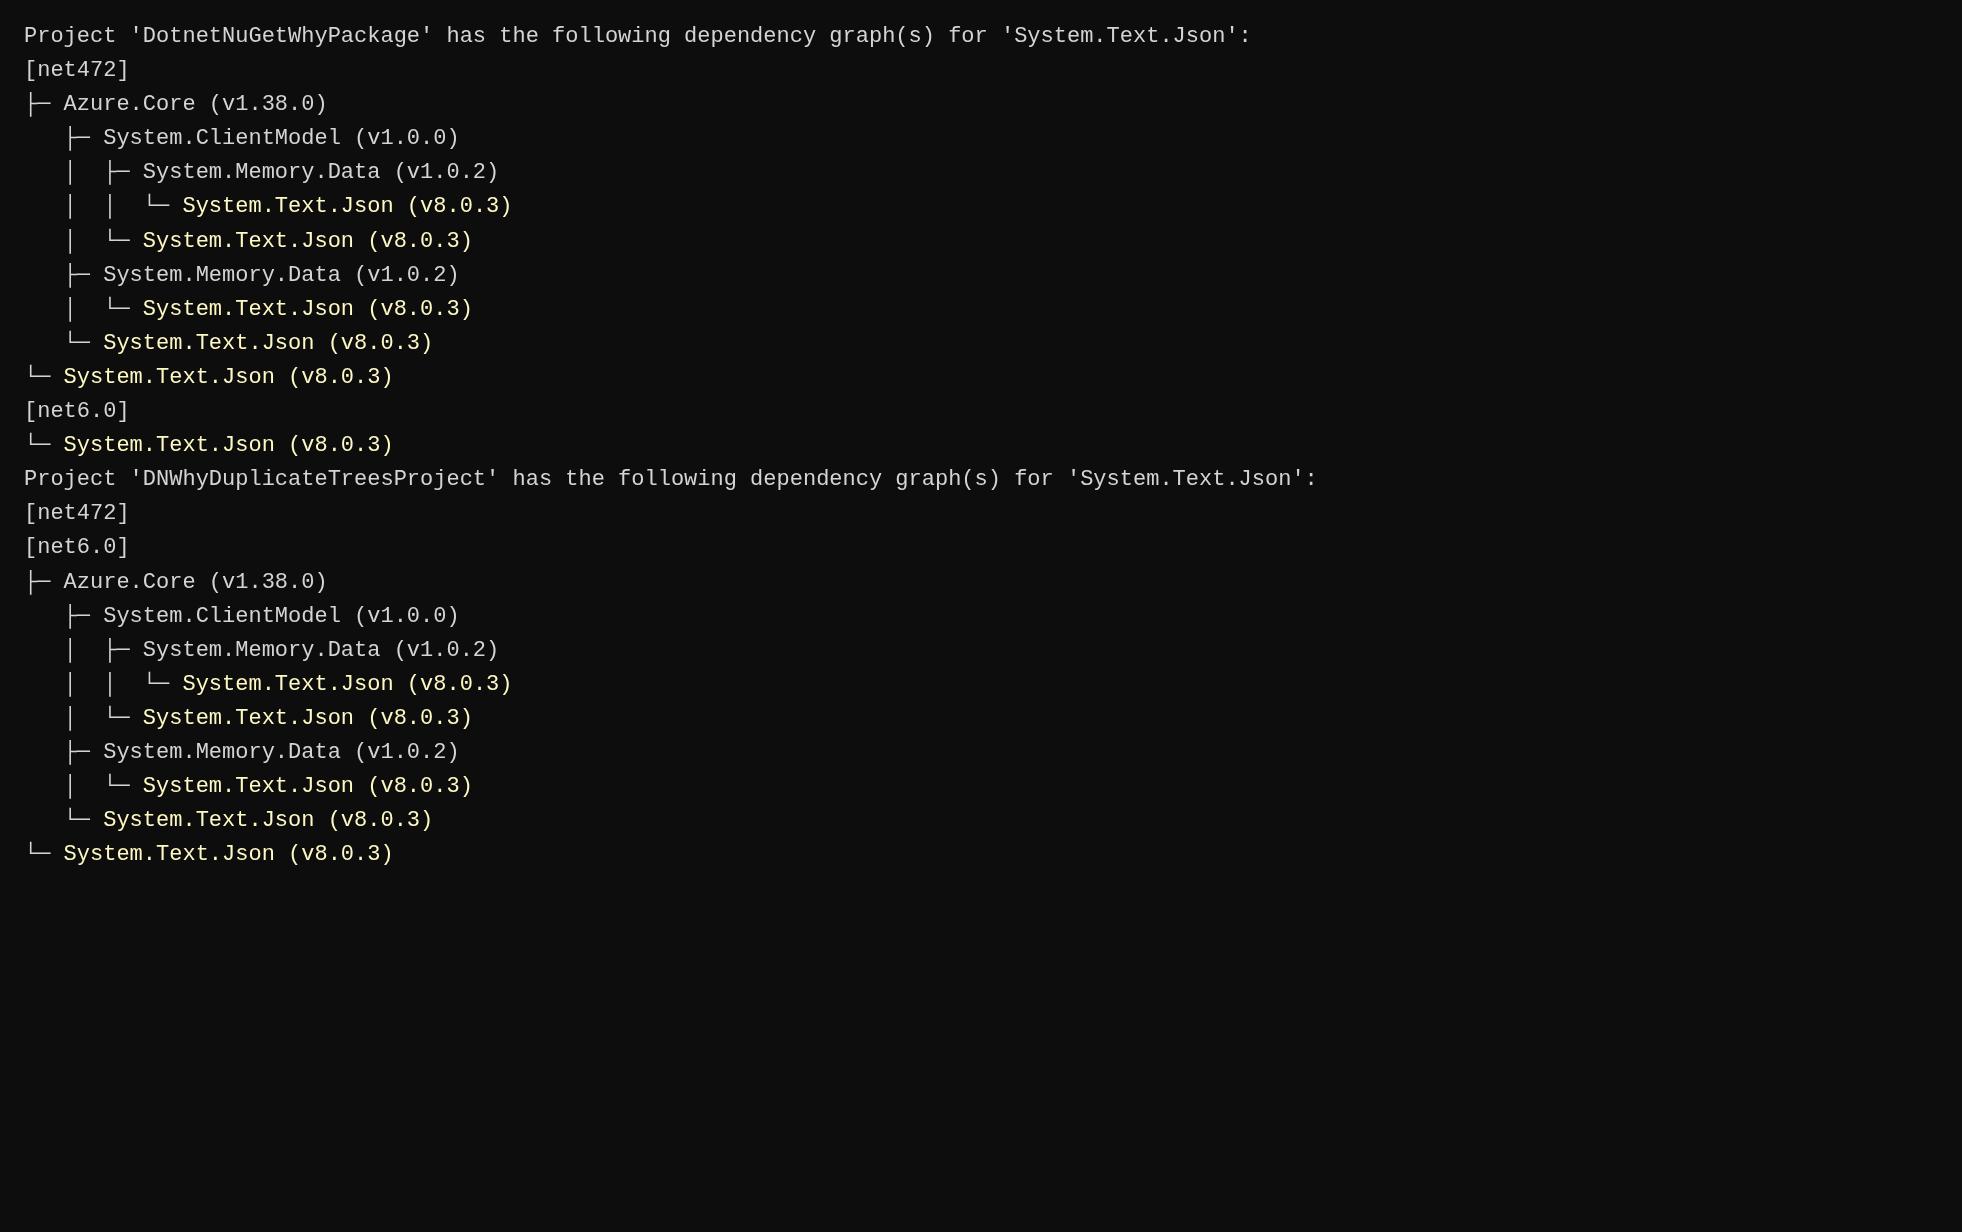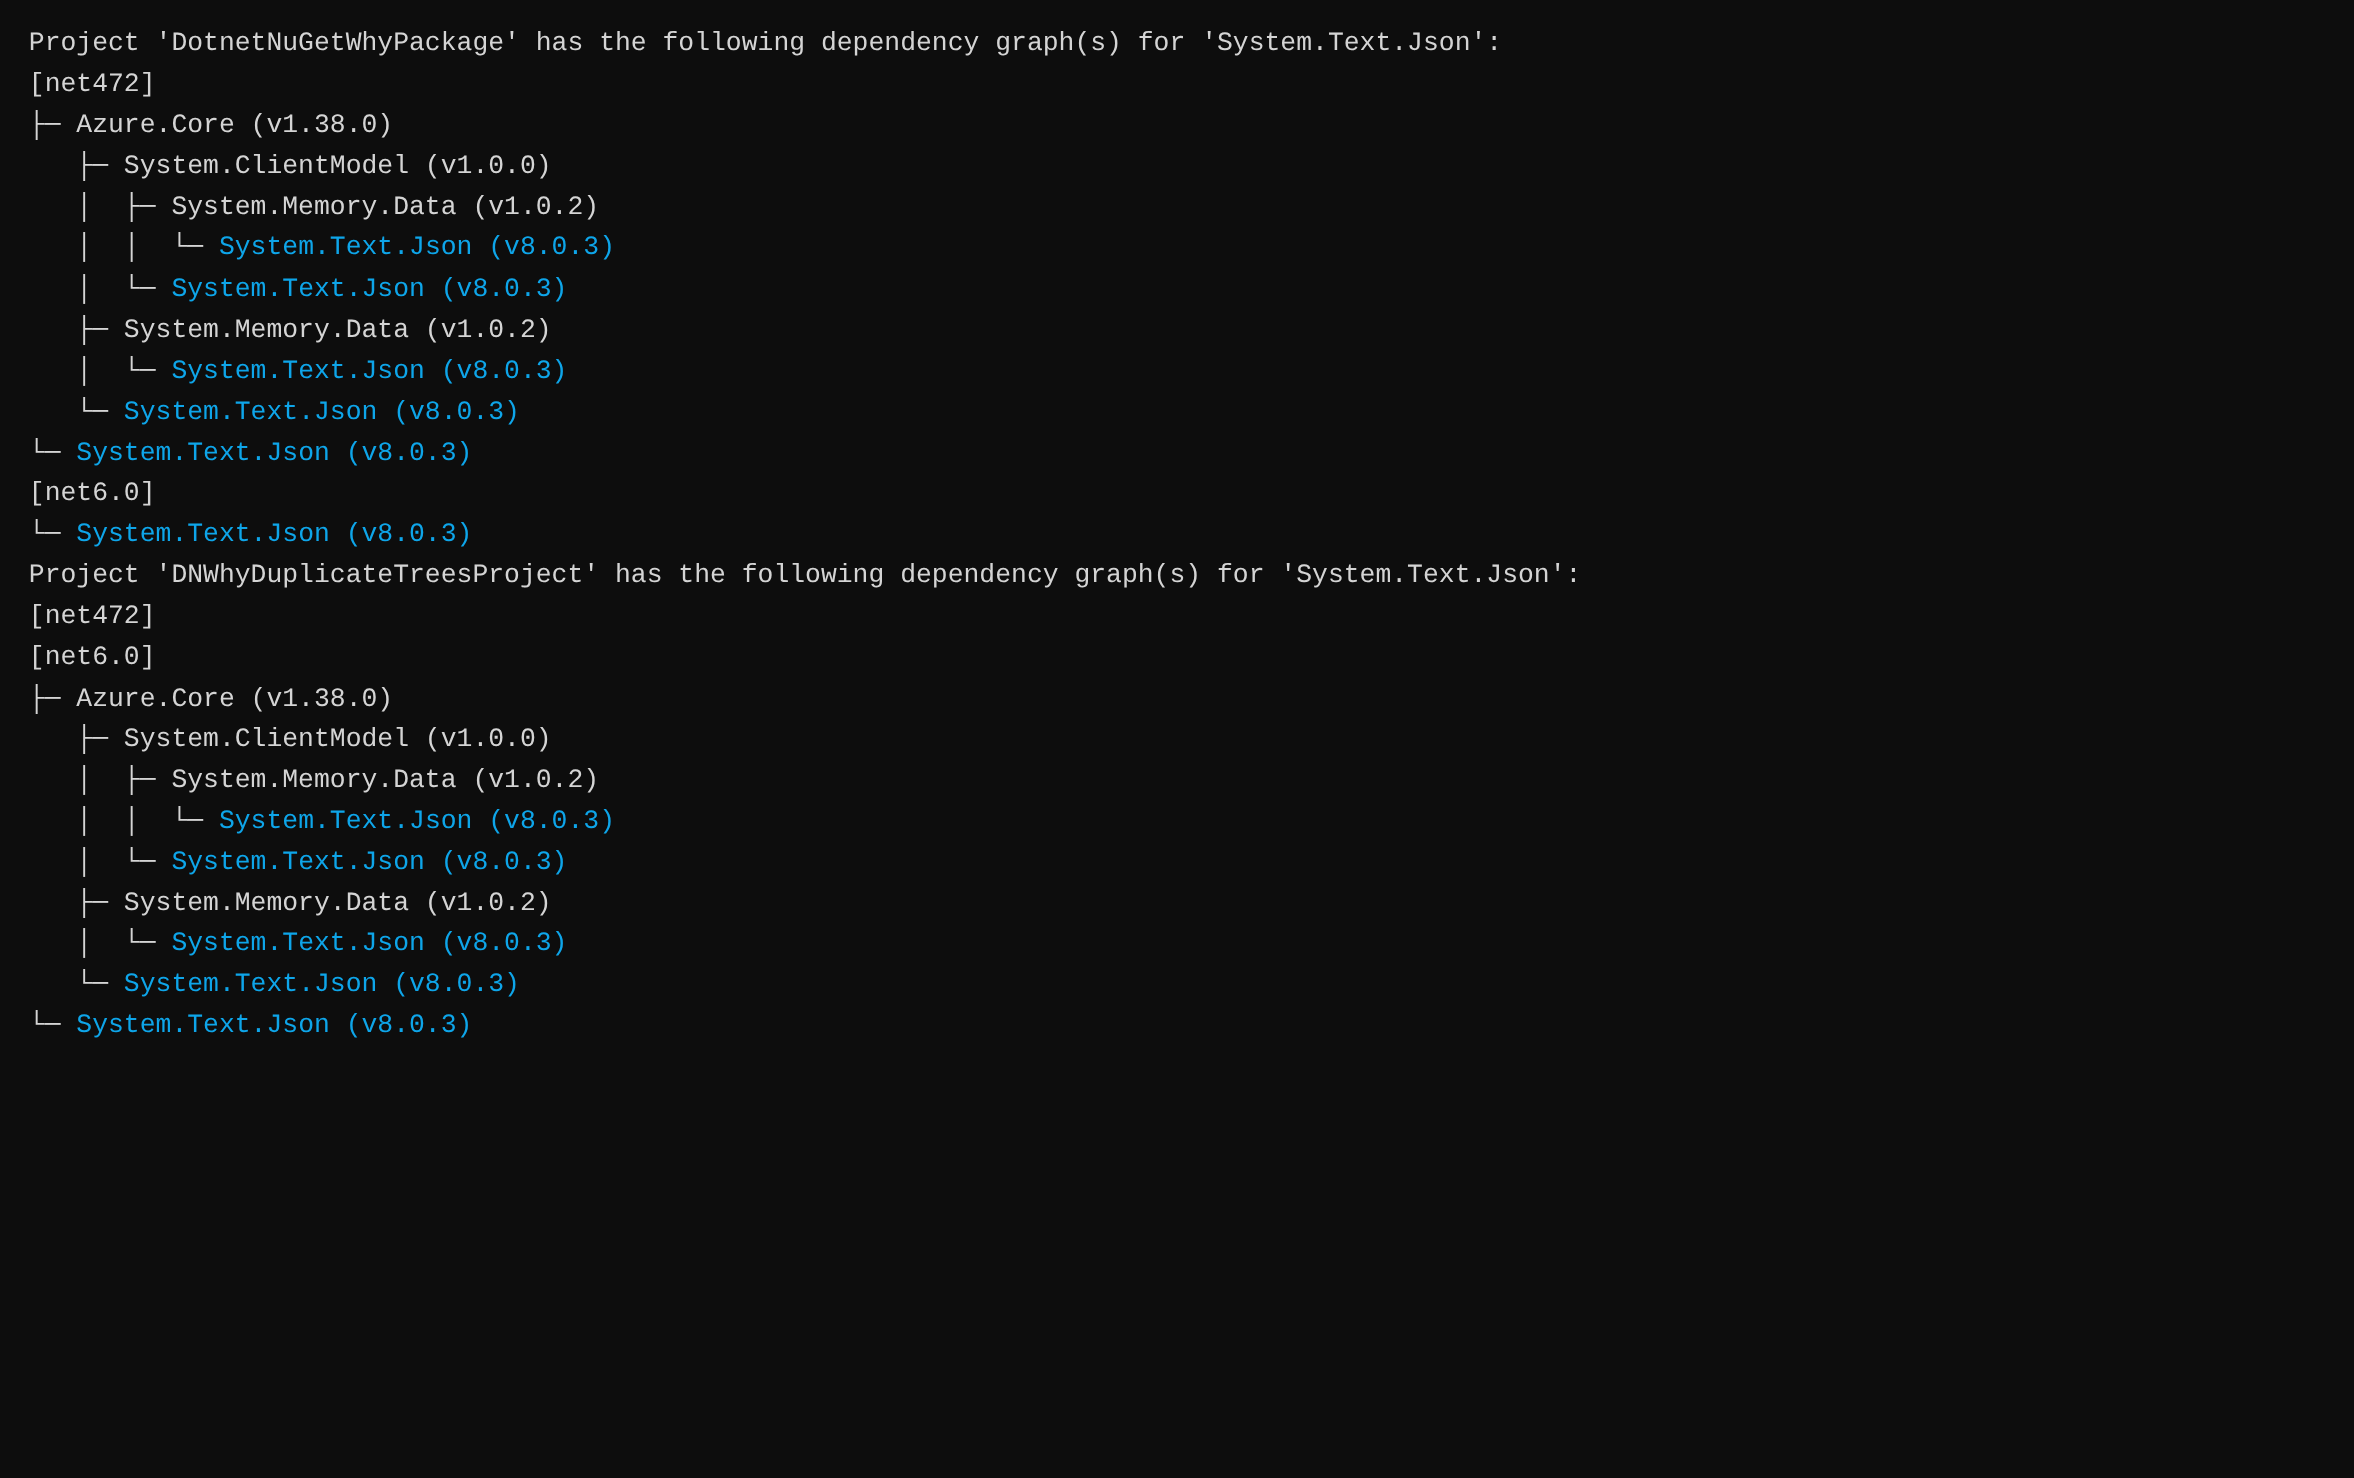--- a/index.html
+++ b/index.html
@@ -21,19 +21,19 @@
 
     .terminal-output {
       white-space: pre;
     }
 
     .text-white {
       color: #d4d4d4;
     }
 
     .text-cyan {
-      color: #0ea5e9;
+      color: #fef9c3;
     }
   </style>
 </head>
 <body>
 
 <div class="terminal-output" id="terminal-container"><div class="text-white">Project 'DotnetNuGetWhyPackage' has the following dependency graph(s) for 'System.Text.Json':</div><div class="text-white"></div><div class="text-white">[net472]</div><div class="text-white"></div><div class="text-white">├─ Azure.Core (v1.38.0)</div><div class="text-white">   ├─ System.ClientModel (v1.0.0)</div><div class="text-white">   │  ├─ System.Memory.Data (v1.0.2)</div><div><span class="text-white">   │  │  └─ </span><span class="text-cyan">System.Text.Json (v8.0.3)</span></div><div><span class="text-white">   │  └─ </span><span class="text-cyan">System.Text.Json (v8.0.3)</span></div><div class="text-white">   ├─ System.Memory.Data (v1.0.2)</div><div><span class="text-white">   │  └─ </span><span class="text-cyan">System.Text.Json (v8.0.3)</span></div><div><span class="text-white">   └─ </span><span class="text-cyan">System.Text.Json (v8.0.3)</span></div><div><span class="text-white">└─ </span><span class="text-cyan">System.Text.Json (v8.0.3)</span></div><div class="text-white"></div><div class="text-white">[net6.0]</div><div class="text-white"></div><div><span class="text-white">└─ </span><span class="text-cyan">System.Text.Json (v8.0.3)</span></div><div class="text-white"></div><div class="text-white">Project 'DNWhyDuplicateTreesProject' has the following dependency graph(s) for 'System.Text.Json':</div><div class="text-white"></div><div class="text-white">[net472]</div><div class="text-white">[net6.0]</div><div class="text-white"></div><div class="text-white">├─ Azure.Core (v1.38.0)</div><div class="text-white">   ├─ System.ClientModel (v1.0.0)</div><div class="text-white">   │  ├─ System.Memory.Data (v1.0.2)</div><div><span class="text-white">   │  │  └─ </span><span class="text-cyan">System.Text.Json (v8.0.3)</span></div><div><span class="text-white">   │  └─ </span><span class="text-cyan">System.Text.Json (v8.0.3)</span></div><div class="text-white">   ├─ System.Memory.Data (v1.0.2)</div><div><span class="text-white">   │  └─ </span><span class="text-cyan">System.Text.Json (v8.0.3)</span></div><div><span class="text-white">   └─ </span><span class="text-cyan">System.Text.Json (v8.0.3)</span></div><div><span class="text-white">└─ </span><span class="text-cyan">System.Text.Json (v8.0.3)</span></div></div>
 
 </body></html>

